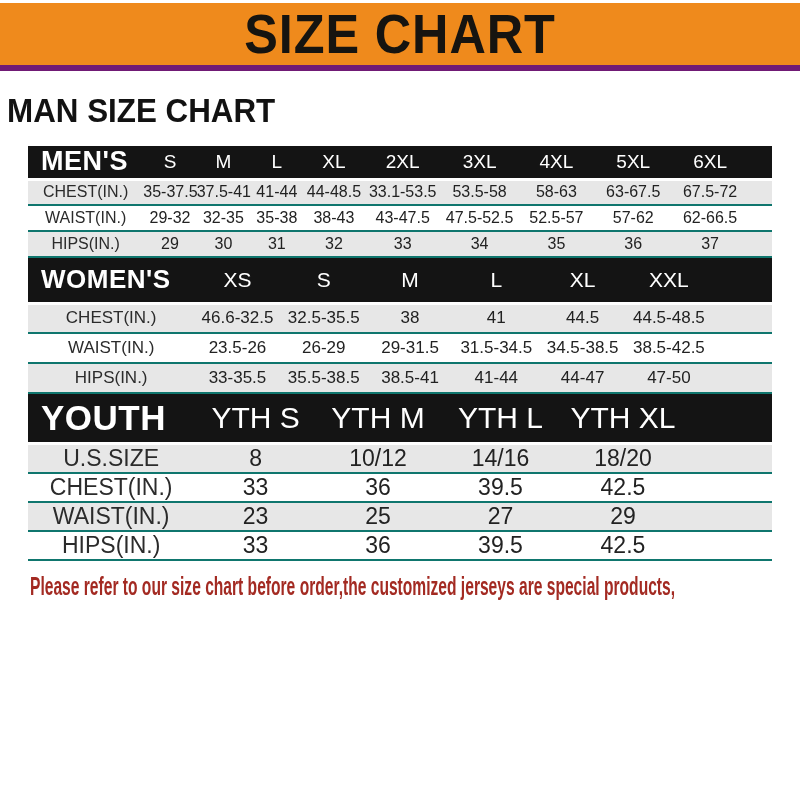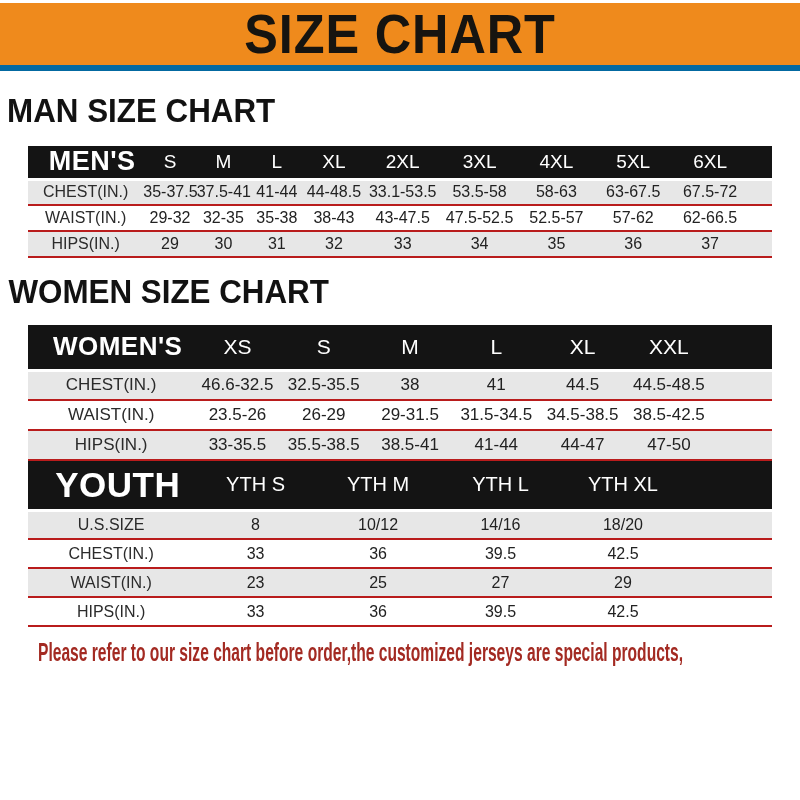--- a/index.html
+++ b/index.html
@@ -3,21 +3,21 @@
 <meta charset="utf-8">
 <style>
   html,body{margin:0;padding:0;}
   body{
     width:800px;height:800px;overflow:hidden;background:#ffffff;
     font-family:"Liberation Sans",sans-serif;
   }
   
   .banner{
     margin-top:3px;height:62px;background:var(--banner-bg,#EF8A1C);
-    border-bottom:6px solid #0369a1;
+    border-bottom:6px solid #701a75;
     display:flex;align-items:center;justify-content:center;
   }
   .banner h1{
     margin:0;font-weight:bold;font-size:56px;line-height:1;
     color:#161410;letter-spacing:1px;
     display:inline-block;transform:scaleX(0.9);
   }
   
   .section-heading{text-align:left;margin:0;line-height:36px;}
   .section-heading span{
@@ -33,26 +33,26 @@
   }
   table.size-table thead tr{
     background:var(--header-bg,#141414);
     border-bottom:3px solid #ffffff;
   }
   table.size-table th{
     color:#ffffff;font-weight:normal;text-align:center;padding:0;
     white-space:nowrap;
   }
   table.size-table th.corner{
-    text-align:center;padding-left:13px;font-weight:bold;letter-spacing:.5px;
+    text-align:left;padding-left:13px;font-weight:bold;letter-spacing:.5px;
   }
   table.size-table td{
     text-align:center;color:#222222;padding:0;white-space:nowrap;
   }
-  table.size-table tbody tr{background:#ffffff;border-bottom:2px solid #b91c1c;}
+  table.size-table tbody tr{background:#ffffff;border-bottom:2px solid #0f766e;}
   table.size-table tbody tr.stripe{background:var(--stripe,#E7E7E7);}
   table.size-table td.rowlabel{color:#2b2b2b;}
   
   .men-table thead tr{height:33px;}
   .men-table tbody tr{height:26px;}
   .men-table th{font-size:19px;}
   .men-table th.corner{font-size:27px;}
   .men-table td{font-size:16px;}
   .men-table th:nth-child(1){width:14%;}
   .men-table th:nth-child(2),
@@ -70,29 +70,29 @@
   .women-table tbody tr{height:30px;}
   .women-table th{font-size:21px;}
   .women-table th.corner{font-size:26px;}
   .women-table td{font-size:17px;}
   .women-table th:nth-child(1){width:21%;}
   .women-table th:nth-child(n+2){width:11.8%;}
   .women-table th:nth-child(8){width:8.2%;}
   
   .youth-table thead tr{height:49px;}
   .youth-table tbody tr{height:29px;}
-  .youth-table th{font-size:20px;}
+  .youth-table th{font-size:30px;}
   .youth-table th.corner{font-size:35px;letter-spacing:1px;}
-  .youth-table td{font-size:16px;}
+  .youth-table td{font-size:23px;}
   .youth-table th:nth-child(1){width:21%;}
   .youth-table th:nth-child(n+2){width:16.75%;}
   .youth-table th:nth-child(6){width:12%;}
   
   .footer{margin-top:8px;padding-left:30px;}
-  .footer p{margin:8px;line-height:34px;white-space:nowrap;}
+  .footer p{margin:0;line-height:34px;white-space:nowrap;}
   .footer p span{
     display:inline-block;transform:scaleX(0.60);transform-origin:left center;
     font-weight:bold;font-size:26px;color:var(--footer-red,#A32A22);
   }
 </style>
 </head>
 <body>
 
 <header class="banner">
   <h1>SIZE CHART</h1>
@@ -158,23 +158,20 @@
             <td>35</td>
             <td>36</td>
             <td>37</td>
             <td class="filler"></td>
           </tr>
         </tbody>
       </table>
   </section>
 
   <section>
-    <h2 class="section-heading heading-women">
-      <span>WOMEN SIZE CHART</span>
-    </h2>
     <table class="size-table women-table has-filler">
         <thead>
           <tr>
             <th class="corner">WOMEN'S</th>
             <th>XS</th>
             <th>S</th>
             <th>M</th>
             <th>L</th>
             <th>XL</th>
             <th>XXL</th>

